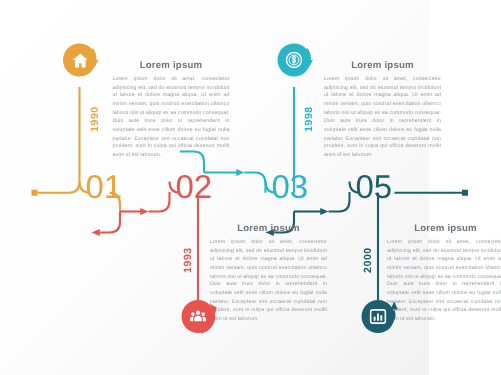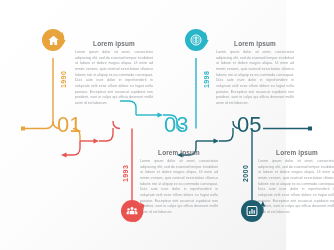--- a/index.html
+++ b/index.html
@@ -119,21 +119,22 @@
     <rect x="308" y="126.5" width="4" height="4" fill="#1E5E6E"></rect>
 
     <path d="M53,121 Q53,128.5 60,128.5" fill="none" stroke="#E8A33D" stroke-width="1.4"></path>
     <path d="M66,128.5 Q73,128.5 73,121" fill="none" stroke="#E8A33D" stroke-width="1.4" opacity="0"></path>
     <path d="M113,121 Q113,128.5 120,128.5" fill="none" stroke="#E8534F" stroke-width="1.4"></path>
     <path d="M177,121 Q177,128.5 184,128.5" fill="none" stroke="#29B5C8" stroke-width="1.4"></path>
     <path d="M233,121 Q233,128.5 240,128.5" fill="none" stroke="#1E5E6E" stroke-width="1.4"></path>
   </svg>
 
   <div class="num" style="left:57px;top:114px;color:#E8A33D;">01</div>
-  <div class="num" style="left:164px;top:114px;color:#29B5C8;">03</div>
+  <div class="num" style="left:117px;top:114px;color:#E8534F;">02</div>
+  <div class="num" style="left:181px;top:114px;color:#29B5C8;">03</div>
   <div class="num" style="left:237px;top:114px;color:#1E5E6E;">05</div>
 
   <div class="year up" style="left:60px;top:88px;color:#E8A33D;">1990</div>
   <div class="year down" style="left:122px;top:182px;color:#E8534F;">1993</div>
   <div class="year up" style="left:203px;top:88px;color:#29B5C8;">1998</div>
   <div class="year down" style="left:242px;top:182px;color:#1E5E6E;">2000</div>
 
   <div class="block" style="left:75px;top:41px;">
     <p class="hd">Lorem ipsum</p>
     <p class="bd">Lorem ipsum dolor sit amet, consectetur adipiscing elit, sed do eiusmod tempor incididunt ut labore et dolore magna aliqua. Ut enim ad minim veniam, quis nostrud exercitation ullamco laboris nisi ut aliquip ex ea commodo consequat. Duis aute irure dolor in reprehenderit in voluptate velit esse cillum dolore eu fugiat nulla pariatur. Excepteur sint occaecat cupidatat non proident, sunt in culpa qui officia deserunt mollit anim id est laborum.</p>

